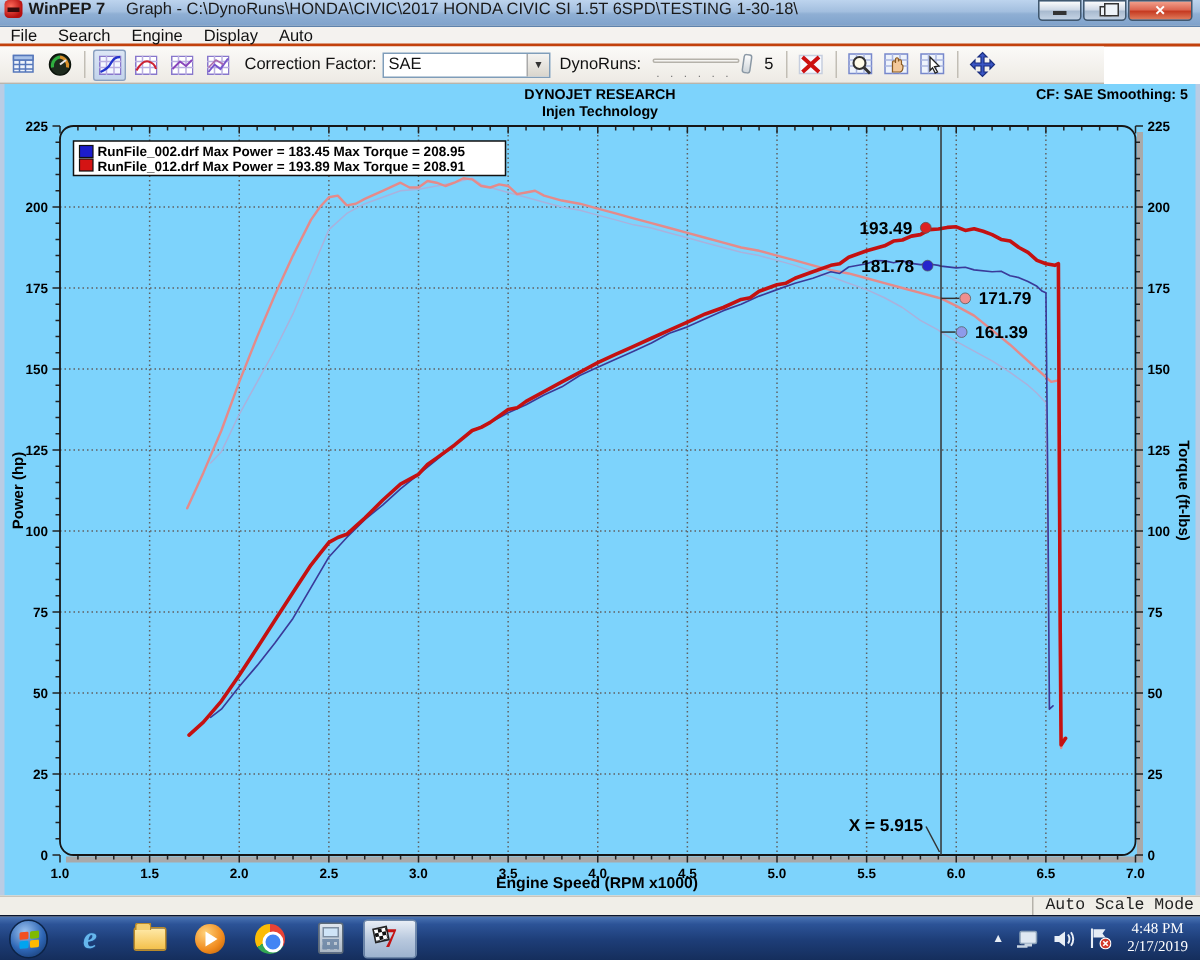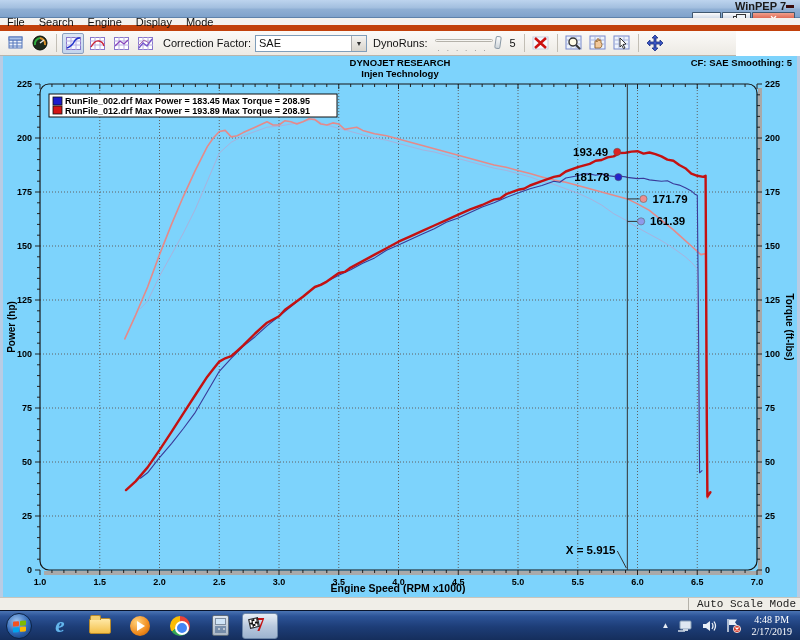--- a/index.html
+++ b/index.html
@@ -4,37 +4,37 @@
 <style>
   * { margin:0; padding:0; box-sizing:border-box; }
   html,body { width:800px; height:640px; overflow:hidden; }
   body { font-family:"Liberation Sans", sans-serif; position:relative; background:#fff; }
 
   
   .titlebar{
     position:absolute; left:0; top:0; width:800px; height:18px;
     background:linear-gradient(180deg,#bdd4ee 0%,#a3bfdf 45%,#8fafd4 55%,#7fa2cb 100%);
     border-bottom:1px solid #5e82ab;
-    display:flex; align-items:flex-end; font-size:11px; color:#1a1a1a;flex-direction:column;
+    display:flex; align-items:flex-start; font-size:11px; color:#1a1a1a;
   }
   .titlebar .appicon{ width:12px; height:12px; margin:0 4px 0 3px; position:relative; }
   .titlebar .appicon .blob{ position:absolute; inset:0; background:radial-gradient(circle at 35% 35%, #ff6a5a, #b50f0f 70%); border-radius:3px; }
   .titlebar .appicon .blob:after{ content:""; position:absolute; left:2px; top:5px; width:8px; height:3px; background:#3a0b0b; }
   .t-app{ font-weight:bold; margin-right:14px; }
   .winbtns{ margin-left:auto; display:flex; margin-right:5px; }
   .wbtn{ width:29px; height:14px; border:1px solid #41586f; border-radius:0 0 3px 3px; margin-left:1px;
          background:linear-gradient(180deg,#fdfdfd,#cfd9e6 45%,#a9bbd0 55%,#c4d3e4);
          display:flex; align-items:center; justify-content:center; font-size:9px; color:#333; line-height:1; }
   .wbtn.close{ width:43px; background:linear-gradient(180deg,#f2a08c,#dd6752 45%,#c63b22 55%,#e07c5c); color:#fff; font-weight:bold; }
   .wbtn .restore-glyph{ width:8px; height:7px; border:1px solid #333; position:relative; background:#eef3f8;}
   .wbtn .restore-glyph:before{ content:""; position:absolute; left:2px; top:-3px; width:8px; height:7px; border:1px solid #333; background:#eef3f8;}
 
   
   .menubar{ position:absolute; left:0; top:18px; width:800px; height:13px; background:#f4f2ef;
-            display:flex; align-items:center; font-size:11px; color:#111; border-bottom:6px solid #c2410c;}
+            display:flex; align-items:center; font-size:11px; color:#111; border-bottom:2px solid #c2410c;}
   .menubar span{ padding:0 7px; }
 
   
   .toolbar{ position:absolute; left:0; top:31px; width:736px; height:25px;
             background:linear-gradient(180deg,#fbfaf8,#edeae4);
             border-bottom:1px solid #b9b5ac;
             display:flex; align-items:center; font-size:11px; color:#111; padding-left:4px; }
   .tb{ width:22px; height:21px; border:1px solid transparent; background:transparent; display:flex; align-items:center; justify-content:center; margin:0 1px; }
   .tb.pressed{ border:1px solid #8aa0c0; background:linear-gradient(180deg,#dce6f5,#c3d4ec); border-radius:2px;}
   .sep{ width:1px; height:18px; background:#c2beb5; margin:0 4px; }
@@ -92,35 +92,36 @@
   .clock{ text-align:center; font-size:10px; line-height:12px; color:#fff; margin:0 8px 0 2px;font-family:Liberation Serif, serif; }
 </style>
 </head>
 <body>
 
 <div class="titlebar">
   <span class="appicon">
       <span class="blob"></span>
     </span>
   <span class="t-app">WinPEP 7</span>
+  <span class="t-title">Graph - C:\DynoRuns\HONDA\CIVIC\2017 HONDA CIVIC SI 1.5T 6SPD\TESTING 1-30-18\</span>
   <span class="winbtns">
     <span class="wbtn">▬</span>
     <span class="wbtn">
         <span class="restore-glyph"></span>
       </span>
     <span class="wbtn close">✕</span>
   </span>
 </div>
 
 <div class="menubar">
   <span>File</span>
   <span>Search</span>
   <span>Engine</span>
   <span>Display</span>
-  <span>Mode</span>
+  <span>Auto</span>
 </div>
 
 <div class="toolbar">
   <span class="tb">
     <svg width="16" height="14">
         <rect x="1" y="1" width="13" height="11" fill="#eef3fb" stroke="#5577bb"></rect>
         <path d="M1 4h13M1 7h13M1 10h13M5 1v11M9 1v11" stroke="#5577bb" stroke-width="1" fill="none"></path>
         <rect x="1" y="1" width="13" height="3" fill="#a9c2e8" stroke="#5577bb"></rect>
       </svg>
   </span>

